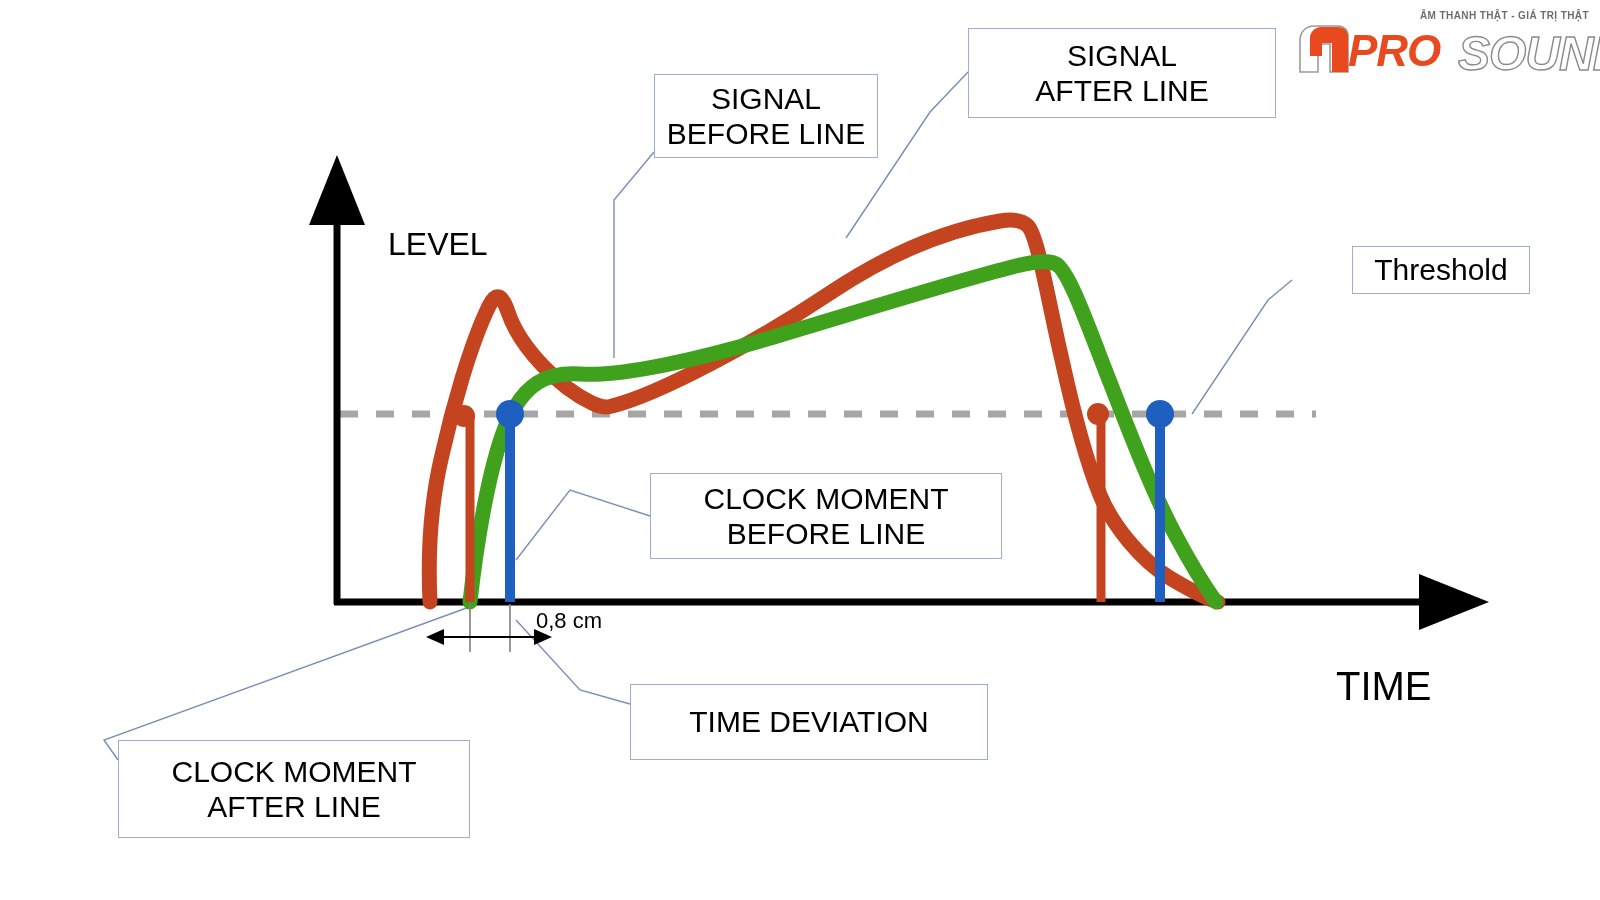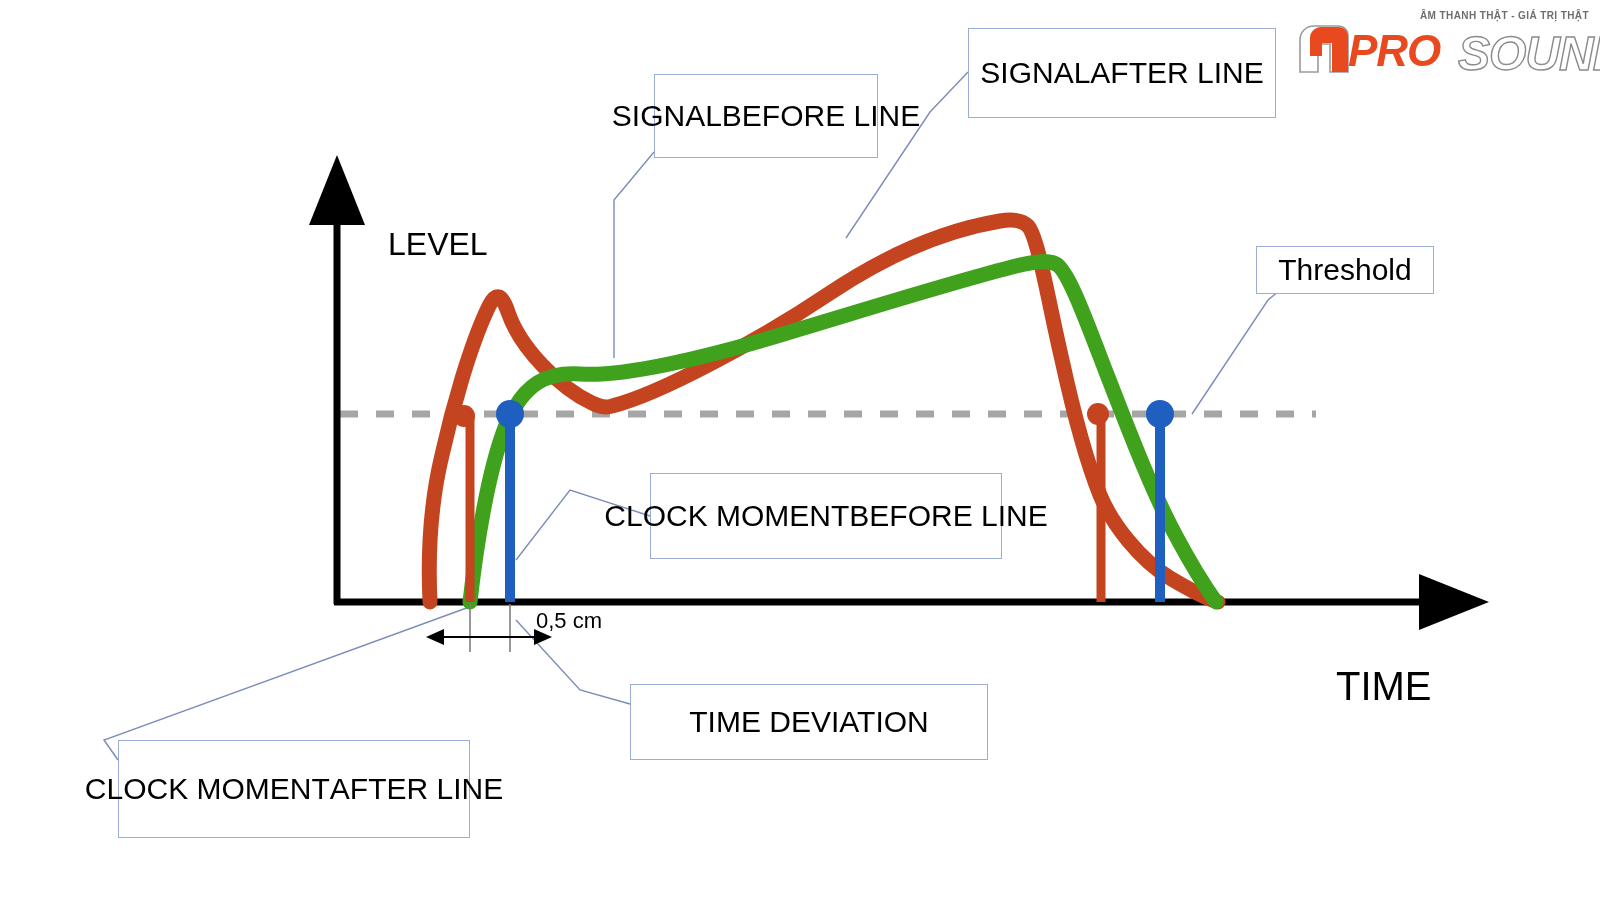--- a/index.html
+++ b/index.html
@@ -28,34 +28,34 @@
     height: 900px;
   }
 
   
   .callout {
     position: absolute;
     box-sizing: border-box;
     background: #ffffff;
     border: 1px solid #9badd4;
     display: flex;
-    flex-direction: row;
+    flex-direction: column;
     align-items: center;
     justify-content: center;
     color: #000000;
     text-align: center;
     line-height: 1.18;
     white-space: pre;
     z-index: 5;
   }
   .callout .cl-line { display: block; }
 
   #callout-signal-before { left: 654px;  top: 74px;  width: 224px; height: 84px;  font-size: 30px; }
   #callout-signal-after  { left: 968px;  top: 28px;  width: 308px; height: 90px;  font-size: 30px; }
-  #callout-threshold     { left: 1256px; top: 246px; width: 178px; height: 48px;  font-size: 30px; }
+  #callout-threshold     { left: 1352px; top: 246px; width: 178px; height: 48px;  font-size: 30px; }
   #callout-clock-before  { left: 650px;  top: 473px; width: 352px; height: 86px;  font-size: 30px; }
   #callout-time-dev      { left: 630px;  top: 684px; width: 358px; height: 76px;  font-size: 30px; }
   #callout-clock-after   { left: 118px;  top: 740px; width: 352px; height: 98px;  font-size: 30px; }
 
   
   .plain-text {
     position: absolute;
     color: #000000;
     white-space: nowrap;
     z-index: 5;
@@ -194,21 +194,21 @@
 
     <g>
       <line x1="470" y1="604" x2="470" y2="652" stroke="#7f7f7f" stroke-width="1.6"></line>
       <line x1="510" y1="604" x2="510" y2="652" stroke="#7f7f7f" stroke-width="1.6"></line>
       <line x1="444" y1="637" x2="536" y2="637" stroke="#000000" stroke-width="2" marker-start="url(#dim-arrow-start)" marker-end="url(#dim-arrow-end)"></line>
     </g>
   </svg>
 
   <div class="plain-text" id="label-level">LEVEL</div>
   <div class="plain-text" id="label-time">TIME</div>
-  <div class="plain-text" id="label-dim">0,5 cm</div>
+  <div class="plain-text" id="label-dim">0,8 cm</div>
 
   <div class="callout" id="callout-signal-before">
     <span class="cl-line">SIGNAL</span>
     <span class="cl-line">BEFORE LINE</span>
   </div>
 
   <div class="callout" id="callout-signal-after">
     <span class="cl-line">SIGNAL</span>
     <span class="cl-line">AFTER LINE</span>
   </div>

